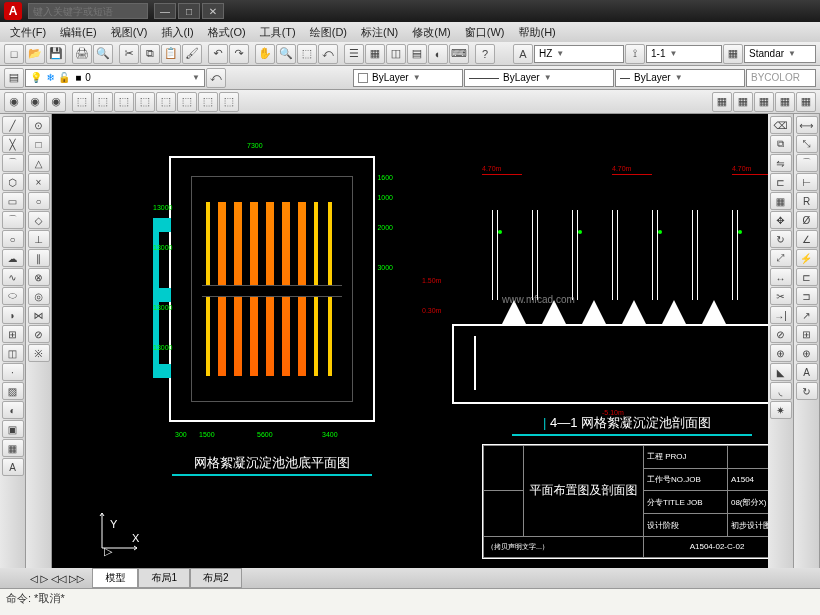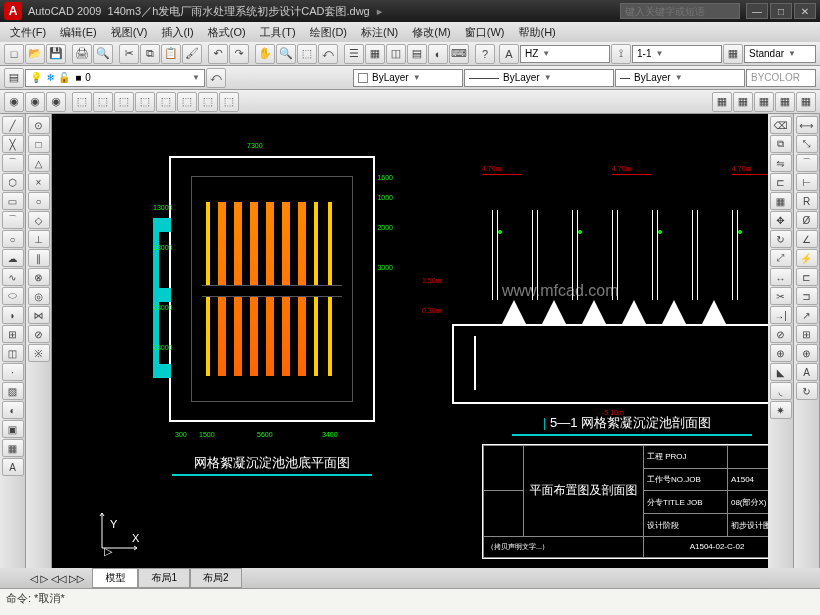--- a/index.html
+++ b/index.html
@@ -44,36 +44,32 @@
 .sec-bottom-top { position: absolute; left: 0; right: 0; top: 0; height: 2px; background: #fff; }
 .sec-tooth { position: absolute; bottom: 80px; width: 0; height: 0; border-left: 12px solid transparent; border-right: 12px solid transparent; border-bottom: 24px solid #fff; }
 .sec-col { position: absolute; bottom: 104px; width: 6px; height: 90px; border-left: 1px solid #fff; border-right: 1px solid #fff; }
 .sec-top-dim { position: absolute; top: 0; width: 40px; height: 10px; border-top: 1px solid #c00; }
 .green-dot { position: absolute; width: 4px; height: 4px; background: #0f0; border-radius: 50%; }
 .titleblock { position: absolute; left: 430px; top: 330px; width: 310px; height: 115px; border: 1px solid #fff; font-size: 8px; color: #fff; }
 .titleblock table { width: 100%; height: 100%; border-collapse: collapse; }
 .titleblock td { border: 1px solid #888; padding: 1px 3px; }
 .watermark { position: absolute; left: 420px; top: 150px; color: #fff; font-size: 22px; font-weight: bold; opacity: 0.7; display: flex; align-items: center; gap: 6px; }
 .watermark .mf { width: 30px; height: 30px; border: 2px solid #fff; border-radius: 50%; display: flex; align-items: center; justify-content: center; font-size: 10px; }
-.watermark-url { position: absolute; left: 450px; top: 168px; color: #ccc; font-size: 16px; opacity: 0.6; }
+.watermark-url { position: absolute; left: 450px; top: 180px; color: #ccc; font-size: 10px; opacity: 0.6; }
 .tabs { height: 20px; background: linear-gradient(#e0e0e0,#c8c8c8); display: flex; align-items: center; padding: 0 30px; font-size: 10px; gap: 0; }
 .tabs .tab { padding: 2px 12px; border: 1px solid #999; background: #ddd; }
 .tabs .tab.active { background: #fff; }
 .cmdline { height: 48px; background: #f4f4f0; border-top: 1px solid #999; font-size: 11px; color: #333; padding: 2px 6px; font-family: SimSun, monospace; }
 .cmdline .row { height: 14px; }
 </style>
 </head>
 <body>
 
 <div class="titlebar">
   <div class="logo">A</div>
-  <div class="title">
-    <span>AutoCAD 2009</span>&nbsp;&nbsp;<span>140m3／h发电厂雨水处理系统初步设计CAD套图.dwg</span>
-    <span class="arrow">▸</span>
-  </div>
   <input class="search" placeholder="键入关键字或短语" style="">
   <div class="window-btns">
     <div>—</div>
     <div>□</div>
     <div>✕</div>
   </div>
 </div>
 
 <div class="menubar">
   <span>文件(F)</span>
@@ -118,21 +114,21 @@
   <div class="tbtn">⌨</div>
   <div class="tsep"></div>
   <div class="tbtn">?</div>
   <div style="flex:1"></div>
   <div class="tbtn">A</div>
   <div class="tcombo" style="width:90px">
       <span>HZ</span>
       <span class="dd">▼</span>
     </div>
   <div class="tbtn">⟟</div>
-  <div class="tcombo" style="width:90px">
+  <div class="tcombo" style="width:76px">
       <span>1-1</span>
       <span class="dd">▼</span>
     </div>
   <div class="tbtn">▦</div>
   <div class="tcombo" style="width:72px">
       <span>Standar</span>
       <span class="dd">▼</span>
     </div>
 </div>
 
@@ -301,21 +297,21 @@
           <div class="sec-bottom-top"></div>
           <div style="position:absolute;left:20px;top:12px;bottom:12px;width:2px;background:#fff"></div>
 
         </div>
         <div class="dim-text" style="left:-30px;bottom:120px;color:#c00">1.50m</div>
         <div class="dim-text" style="left:-30px;bottom:90px;color:#c00">0.30m</div>
 
         <div class="dim-text" style="left:150px;bottom:-12px;color:#c00">-5.10m</div>
       </div>
       <div class="title-text" style="left:430px;top:300px;width:290px">
-        <span style="color:#0cc">| </span><span>5—1 网格絮凝沉淀池剖面图</span>
+        <span style="color:#0cc">| </span><span>4—1 网格絮凝沉淀池剖面图</span>
       </div>
       <div class="title-underline" style="left:460px;top:320px;width:240px"></div>
 
       <div class="watermark-url">www.mfcad.com</div>
 
       <div class="titleblock">
         <table>
           <tbody>
               <tr>
                 <td rowspan="2" style="width:40px"></td>

